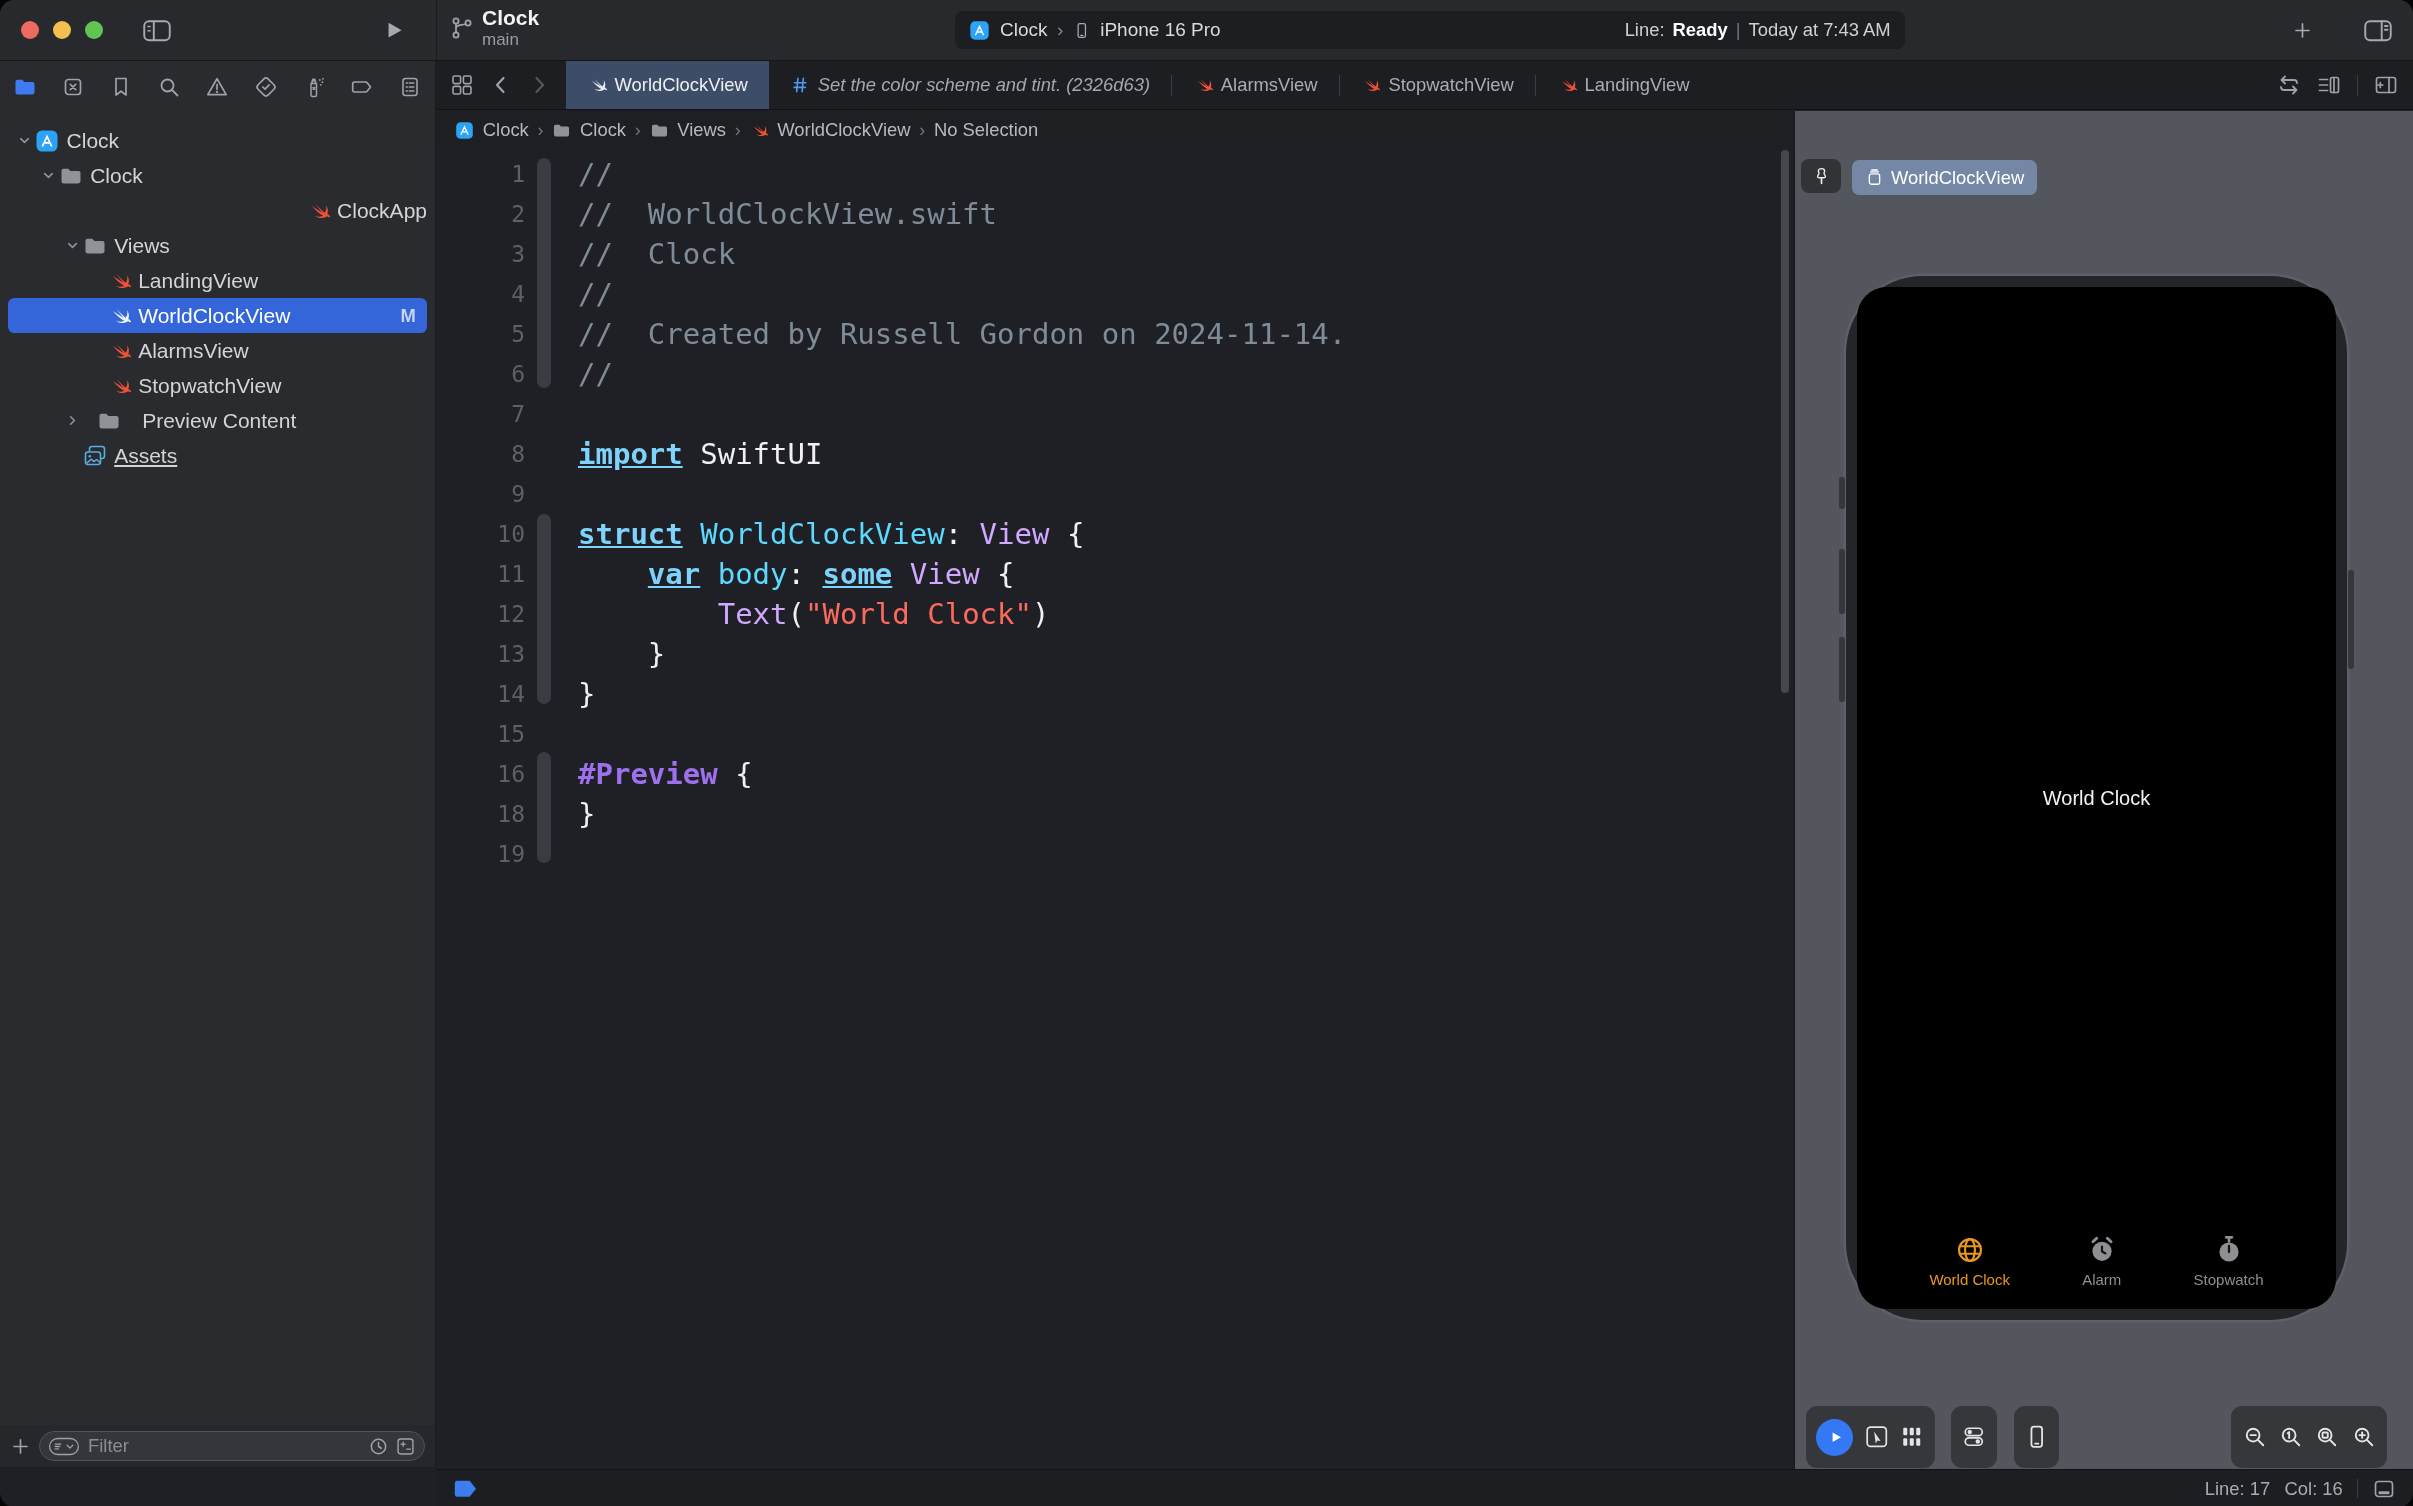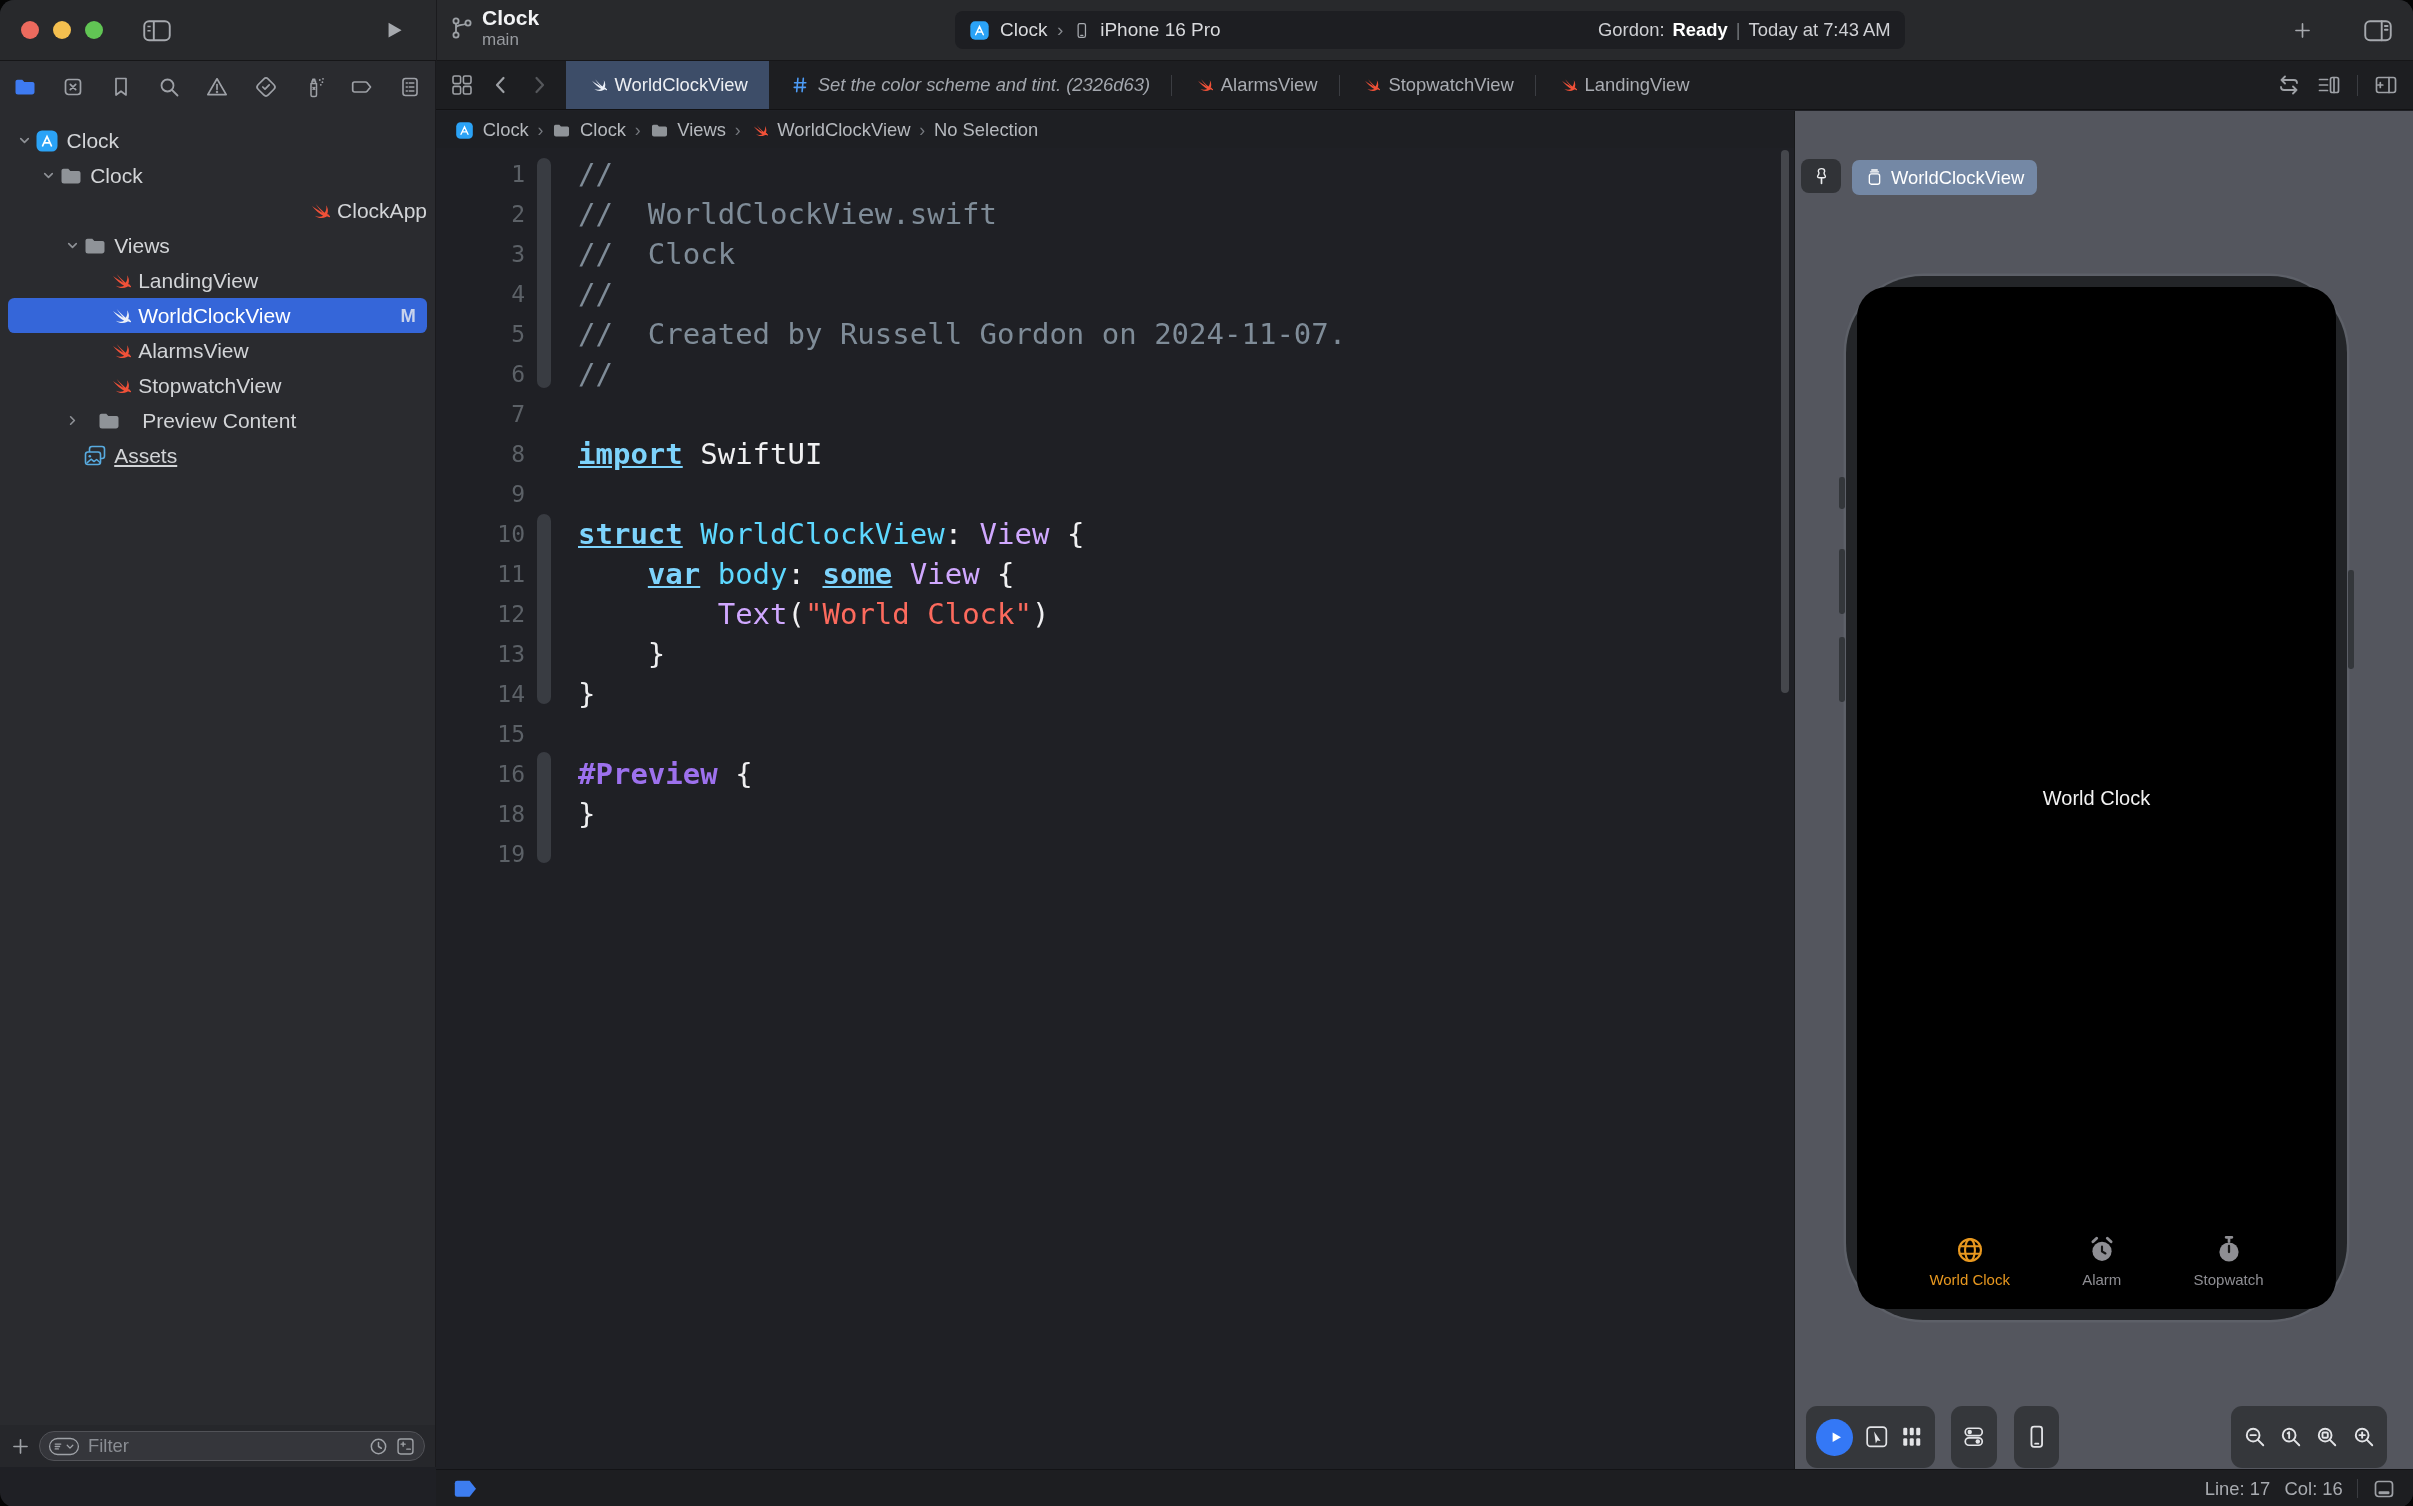--- a/index.html
+++ b/index.html
@@ -170,21 +170,21 @@
         <span class="chev">›</span>
         <span class="icon" style="width:17.6px;height:21px;color:#A8ABB0;">
             <svg viewBox="0 0 24 24" stroke="currentColor" fill="none" stroke-linecap="round" stroke-linejoin="round" stroke-width="1.7">
               <rect x="7" y="2.5" width="10" height="19" rx="2.4"></rect>
               <path d="M10.5 18.5h3"></path>
             </svg>
           </span>
         <span>iPhone 16 Pro</span>
       </div>
       <div class="status-right">
-        <span>Gordon:</span>
+        <span>Line:</span>
         <b>Ready</b>
         <span class="bar">|</span>
         <span>Today at 7:43 AM</span>
       </div>
     </div>
     <span class="tb-icon icon" style="left:2292px;top:20px;width:21px;height:21px;">
         <svg viewBox="0 0 24 24" stroke="currentColor" fill="none" stroke-linecap="round" stroke-linejoin="round" stroke-width="1.9">
           <path d="M12 4.5v15M4.5 12h15"></path>
         </svg>
       </span>
@@ -536,21 +536,21 @@
         <div class="line">
           <span class="ln">3</span>
           <span class="codetxt"><span class="tok-cm">//  Clock</span></span>
         </div>
         <div class="line">
           <span class="ln">4</span>
           <span class="codetxt"><span class="tok-cm">//</span></span>
         </div>
         <div class="line">
           <span class="ln">5</span>
-          <span class="codetxt"><span class="tok-cm">//  Created by Russell Gordon on 2024-11-07.</span></span>
+          <span class="codetxt"><span class="tok-cm">//  Created by Russell Gordon on 2024-11-14.</span></span>
         </div>
         <div class="line">
           <span class="ln">6</span>
           <span class="codetxt"><span class="tok-cm">//</span></span>
         </div>
         <div class="line">
           <span class="ln">7</span>
           <span class="codetxt"></span>
         </div>
         <div class="line">

